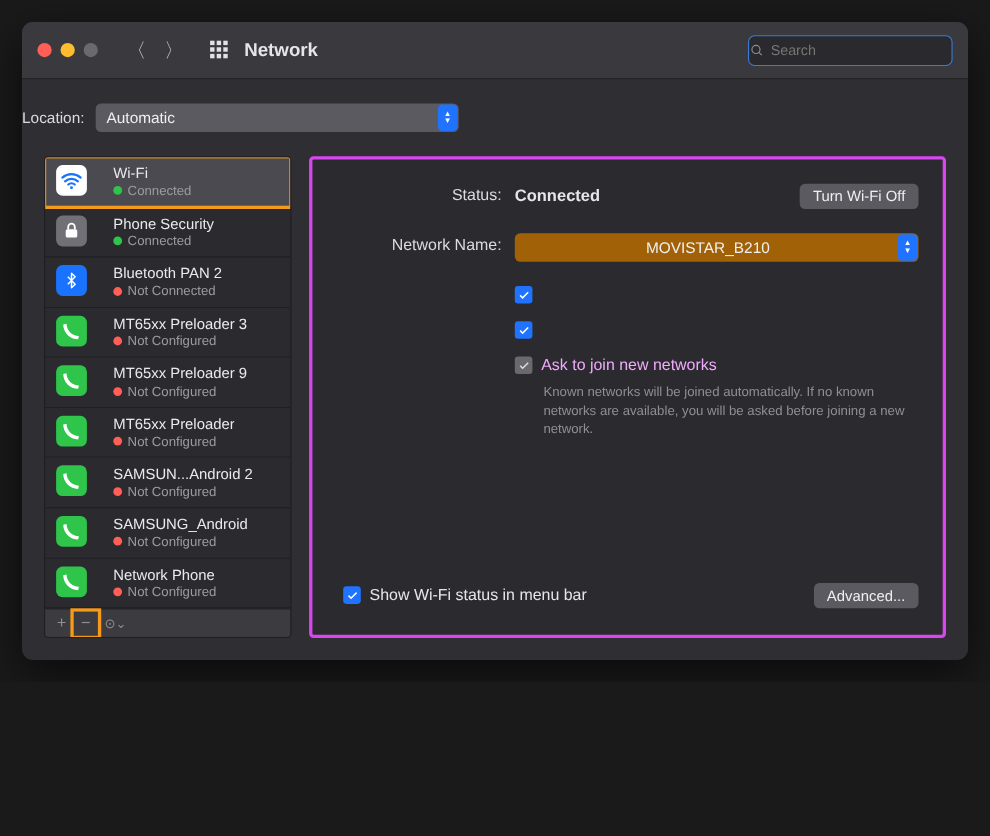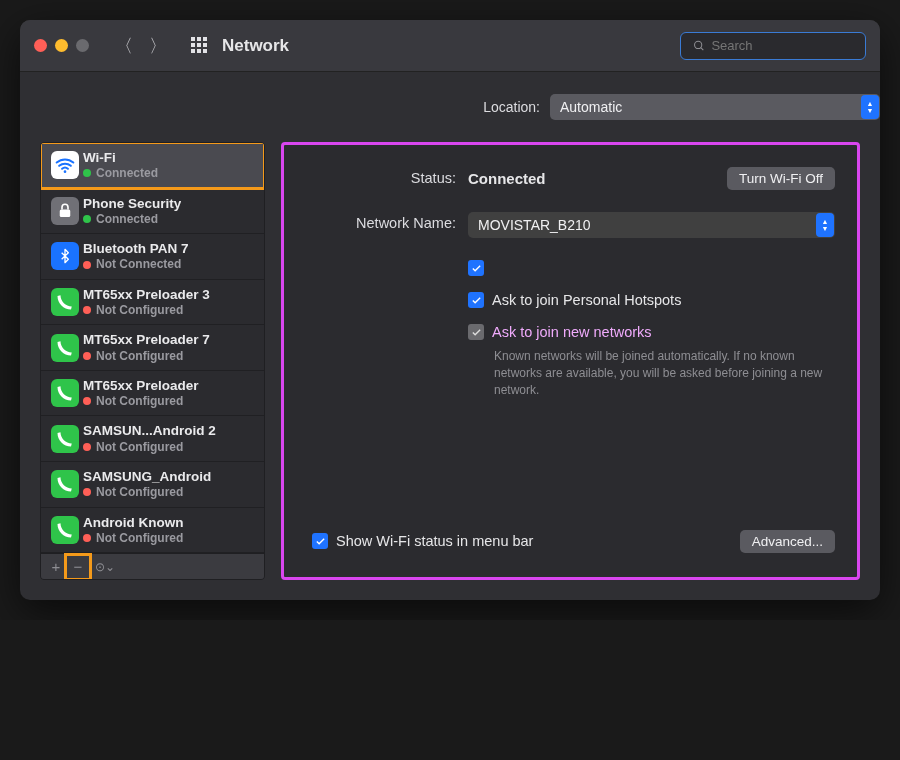--- a/index.html
+++ b/index.html
@@ -44,32 +44,32 @@
   }
   .grid-icon span{background:#e2e2e6;}
   .title{font-size:17px; font-weight:600; margin-left:1px;}
   .flex-spacer{flex:1;}
   .search-wrap{
     display:flex; align-items:center;
     width:186px; height:28px;
     background:#2a2a2e;
     border:1.5px solid #3a7bd5;
     border-radius:6px;
-    padding:0 12px; gap:6px;
+    padding:0 1px; gap:6px;
     color:#8e8e93;
   }
   .search-wrap input{
     background:none;border:none;outline:none;
     color:#dcdce0;font-size:13px;width:100%;
   }
   .mag{width:14px;height:14px;stroke:#8e8e93;fill:none;stroke-width:2;}
 
   
   .location-row{
-    display:flex;align-items:center;justify-content:flex-end;
+    display:flex;align-items:center;justify-content:flex-start;
     gap:10px; padding:22px 0;
   }
   .location-row label{color:#dcdce0;font-size:14px;}
   .select{
     position:relative; display:flex; align-items:center;
     height:26px; min-width:330px;
     background:#5a5a60; border-radius:5px;
     padding:0 26px 0 10px;
     color:#f0f0f2; font-size:14px;
   }
@@ -87,24 +87,23 @@
   .sidebar{
     width:225px;
     background:#2b2b2f;
     border:1px solid #1f1f22;
     border-radius:4px;
     display:flex; flex-direction:column;
     overflow:hidden;
   }
   .side-list{flex:1;max-height:508px;overflow:hidden;}
   .side-item{
-    display:flex;align-items:center;gap:4px;
+    display:flex;align-items:flex-start;gap:24px;
     padding:7px 10px;
     border-bottom:1px solid rgba(0,0,0,0.25);
-    font-weight:bold;
   }
   .side-item.selected{
     background:#4a4a50;
     position:relative;
   }
   .hl-box{
     position:absolute; inset:-2px;
     border:3px solid #f59a1a;
     pointer-events:none;
   }
@@ -148,21 +147,21 @@
   .form-row{display:flex;align-items:flex-start;gap:12px;margin-bottom:22px;}
   .form-label{width:150px;text-align:right;color:#dcdce0;font-size:14.5px;padding-top:3px;}
   .form-content{flex:1;display:flex;flex-direction:column;gap:6px;}
   .status-line{display:flex;align-items:center;justify-content:space-between;}
   .status-val{font-weight:600;font-size:15px;}
   .mini-btn{
     background:#5a5a60;border:none;border-radius:5px;
     color:#f0f0f2;padding:4px 12px;font-size:13.5px;cursor:default;
   }
   .desc{color:#9a9aa0;font-size:13px;line-height:1.3;max-width:340px;}
-  .select.net{min-width:360px;background:#404040;}
+  .select.net{min-width:360px;background:#a16207;justify-content:center;}
 
   .checkbox-row{display:flex;align-items:center;gap:8px;margin-left:162px;margin-bottom:16px;}
   .checkbox{
     width:16px;height:16px;border-radius:3px;
     background:#1f73ff;display:flex;align-items:center;justify-content:center;
     flex-shrink:0;
   }
   .checkbox.grey{background:#6a6a6e;}
   .checkbox svg{width:11px;height:11px;}
   .cb-label{font-size:14.5px;}
@@ -259,21 +258,21 @@
               </span>
             </div>
           </div>
           <div class="side-item">
             <div class="serv-icon bt">
               <svg width="16" height="20" viewBox="0 0 24 24">
                 <path d="M7 7l10 10-5 5V2l5 5L7 17" stroke="#fff" stroke-width="2" fill="none" stroke-linejoin="round"></path>
               </svg>
             </div>
             <div class="serv-text">
-              <span class="serv-name">Bluetooth PAN 7</span>
+              <span class="serv-name">Bluetooth PAN 2</span>
               <span class="serv-status">
                 <span class="status-dot red"></span>
                 <span>Not Connected</span>
               </span>
             </div>
           </div>
           <div class="side-item">
             <div class="serv-icon phone">
               <svg width="18" height="18" viewBox="0 0 24 24">
                 <path d="M6 3c0 8 7 15 15 15l-1 4c-10 0-18-8-18-18l4-1z" fill="#fff"></path>
@@ -287,21 +286,21 @@
               </span>
             </div>
           </div>
           <div class="side-item">
             <div class="serv-icon phone">
               <svg width="18" height="18" viewBox="0 0 24 24">
                 <path d="M6 3c0 8 7 15 15 15l-1 4c-10 0-18-8-18-18l4-1z" fill="#fff"></path>
               </svg>
             </div>
             <div class="serv-text">
-              <span class="serv-name">MT65xx Preloader 7</span>
+              <span class="serv-name">MT65xx Preloader 9</span>
               <span class="serv-status">
                 <span class="status-dot red"></span>
                 <span>Not Configured</span>
               </span>
             </div>
           </div>
           <div class="side-item">
             <div class="serv-icon phone">
               <svg width="18" height="18" viewBox="0 0 24 24">
                 <path d="M6 3c0 8 7 15 15 15l-1 4c-10 0-18-8-18-18l4-1z" fill="#fff"></path>
@@ -343,21 +342,21 @@
               </span>
             </div>
           </div>
           <div class="side-item">
             <div class="serv-icon phone">
               <svg width="18" height="18" viewBox="0 0 24 24">
                 <path d="M6 3c0 8 7 15 15 15l-1 4c-10 0-18-8-18-18l4-1z" fill="#fff"></path>
               </svg>
             </div>
             <div class="serv-text">
-              <span class="serv-name">Android Known</span>
+              <span class="serv-name">Network Phone</span>
               <span class="serv-status">
                 <span class="status-dot red"></span>
                 <span>Not Configured</span>
               </span>
             </div>
           </div>
         </div>
       <div class="side-toolbar">
         <div class="tbtn">+</div>
         <div class="tbtn minus">−</div>
@@ -398,21 +397,20 @@
             </svg>
         </div>
       </div>
 
       <div class="checkbox-row">
         <div class="checkbox">
           <svg viewBox="0 0 24 24">
               <path d="M4 12l5 5L20 6" stroke="#fff" stroke-width="3" fill="none"></path>
             </svg>
         </div>
-        <span class="cb-label">Ask to join Personal Hotspots</span>
       </div>
 
       <div class="checkbox-row">
         <div class="checkbox grey">
           <svg viewBox="0 0 24 24">
               <path d="M4 12l5 5L20 6" stroke="#ddd" stroke-width="3" fill="none"></path>
             </svg>
         </div>
         <span class="cb-label dim">Ask to join new networks</span>
       </div>

